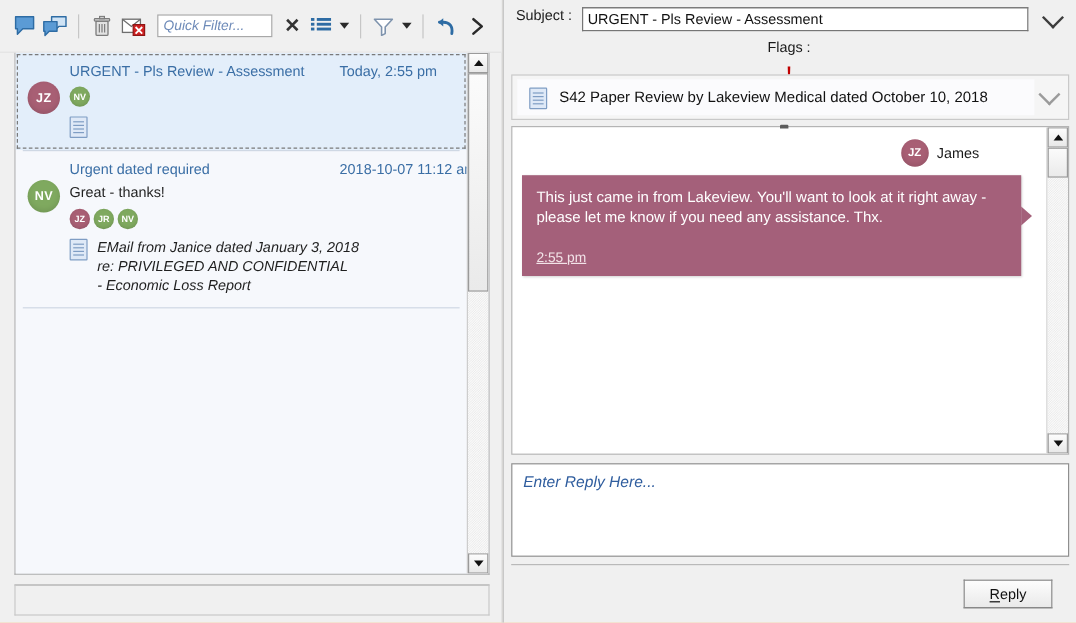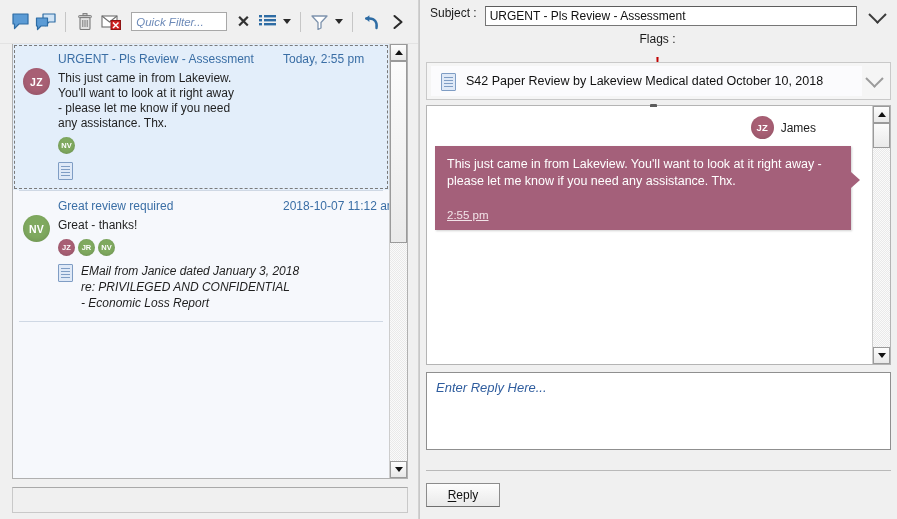--- a/index.html
+++ b/index.html
@@ -472,22 +472,22 @@
     font-size: 13px;
     font-style: italic;
     color: #2f5d9e;
     resize: none;
     outline: none;
   }
   .reply-box::placeholder { color: #2f5d9e; font-style: italic; opacity: 1; }
   .button-bar {
     height: 48px;
     border-top: 1px solid #b9b9b9;
-    margin-top: 20px;
-    display: flex; align-items: center; justify-content: flex-start;
+    margin-top: 6px;
+    display: flex; align-items: center; justify-content: flex-end;
     padding-right: 14px;
   }
   .btn {
     min-width: 74px;
     height: 24px;
     box-sizing: border-box;
     background: linear-gradient(#fdfdfd, #e9e9e9);
     border: 1px solid #8c8c8c;
     border-bottom-color: #6f6f6f;
     font-family: "Liberation Sans", sans-serif;
@@ -591,40 +591,36 @@
     <div class="list-wrap">
       <div class="list-body">
 
         <div class="msg selected">
           <div class="avatar mauve">JZ</div>
           <div class="msg-main">
             <div class="msg-top">
               <span class="msg-subject">URGENT - Pls Review - Assessment</span>
               <span class="msg-date">Today, 2:55 pm</span>
             </div>
-            <div class="msg-body">This just came in from Lakeview.
-You'll want to look at it right away
- - please let me know if you need
- any assistance. Thx.</div>
             <div class="mini-avatars">
               <span class="mini-avatar green">NV</span>
             </div>
             <div class="attachment">
               <span class="doc-icon"></span>
             </div>
           </div>
         </div>
 
         <div class="msg-sep"></div>
 
         <div class="msg">
           <div class="avatar green">NV</div>
           <div class="msg-main">
             <div class="msg-top">
-              <span class="msg-subject">Great review required</span>
+              <span class="msg-subject">Urgent dated required</span>
               <span class="msg-date">2018-10-07 11:12 am</span>
             </div>
             <div class="msg-body">Great - thanks!</div>
             <div class="mini-avatars">
               <span class="mini-avatar mauve">JZ</span>
               <span class="mini-avatar green">JR</span>
               <span class="mini-avatar green">NV</span>
             </div>
             <div class="attachment">
               <span class="doc-icon"></span>

